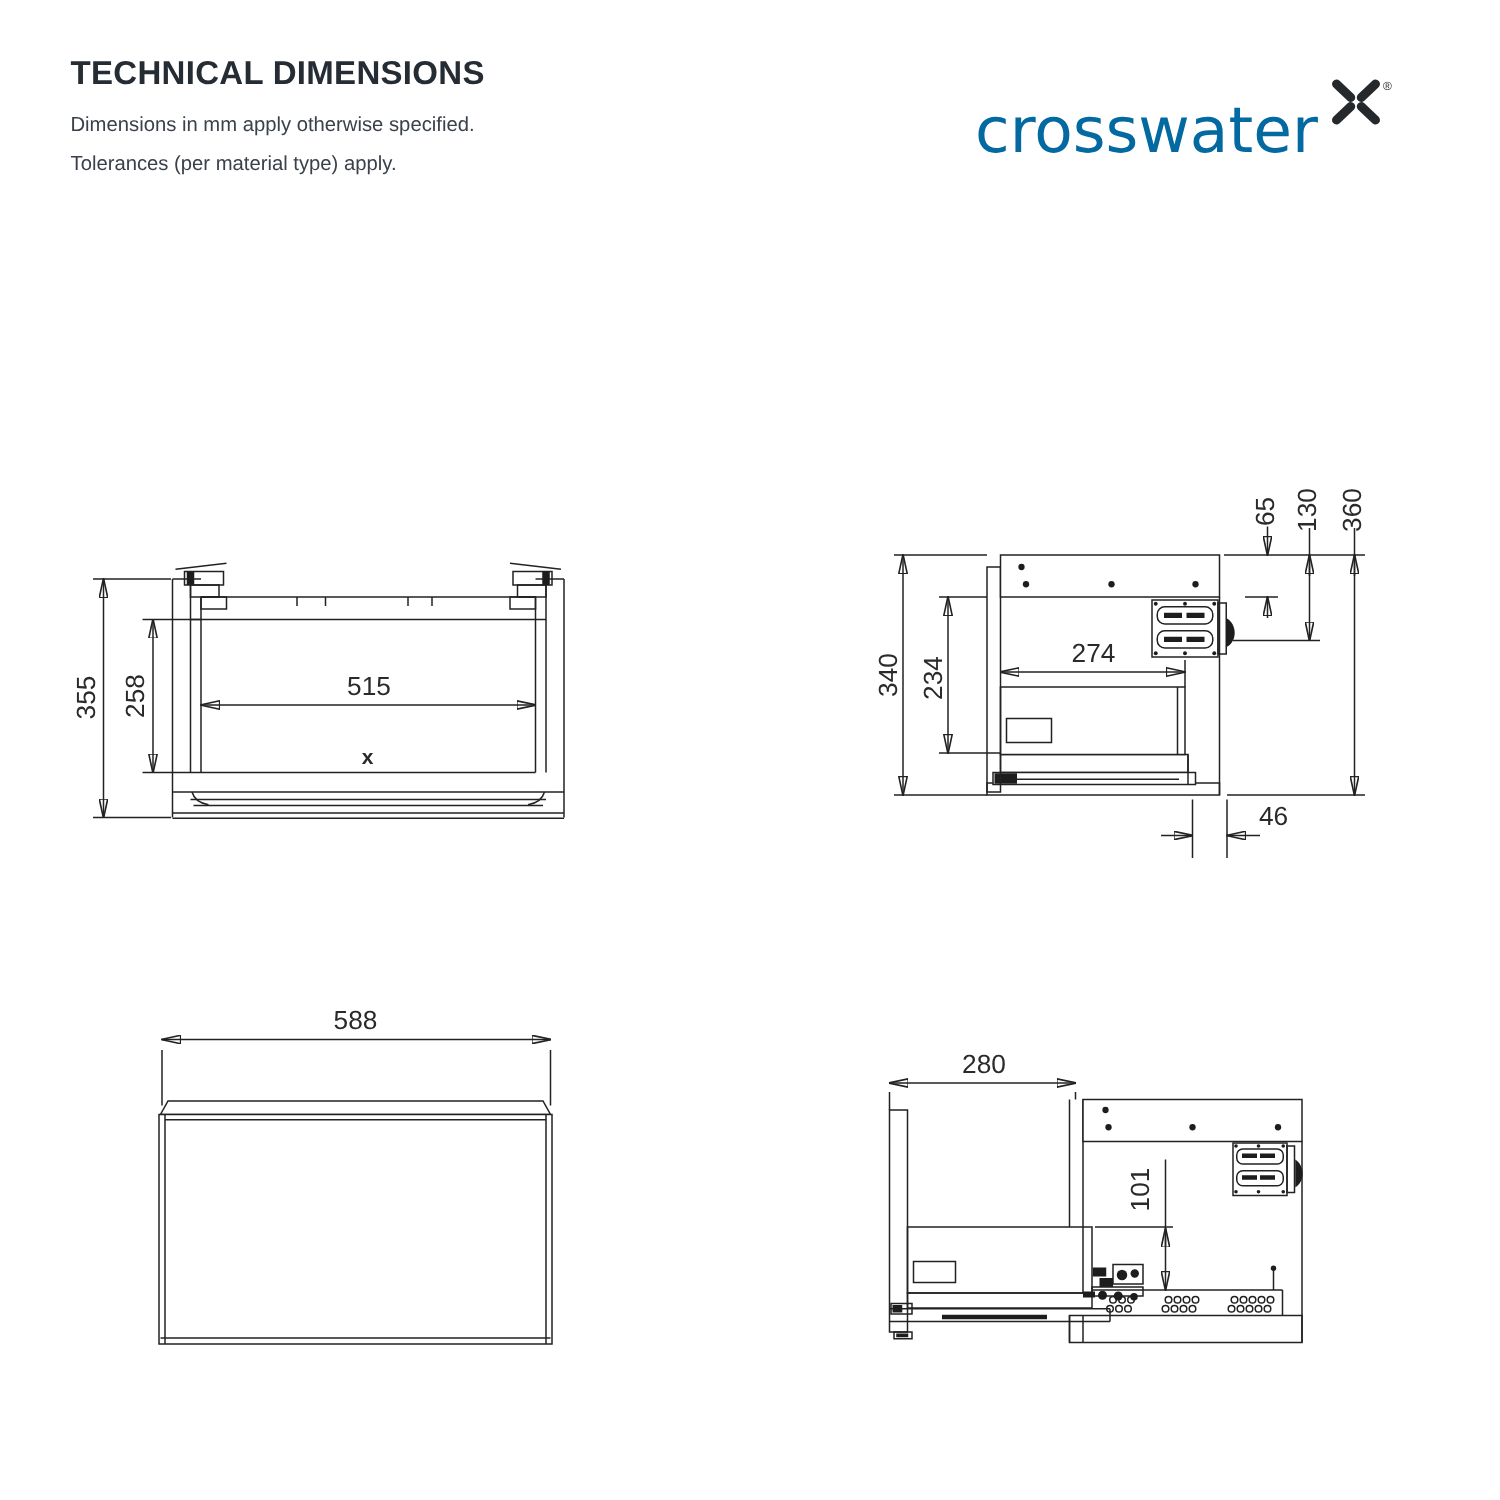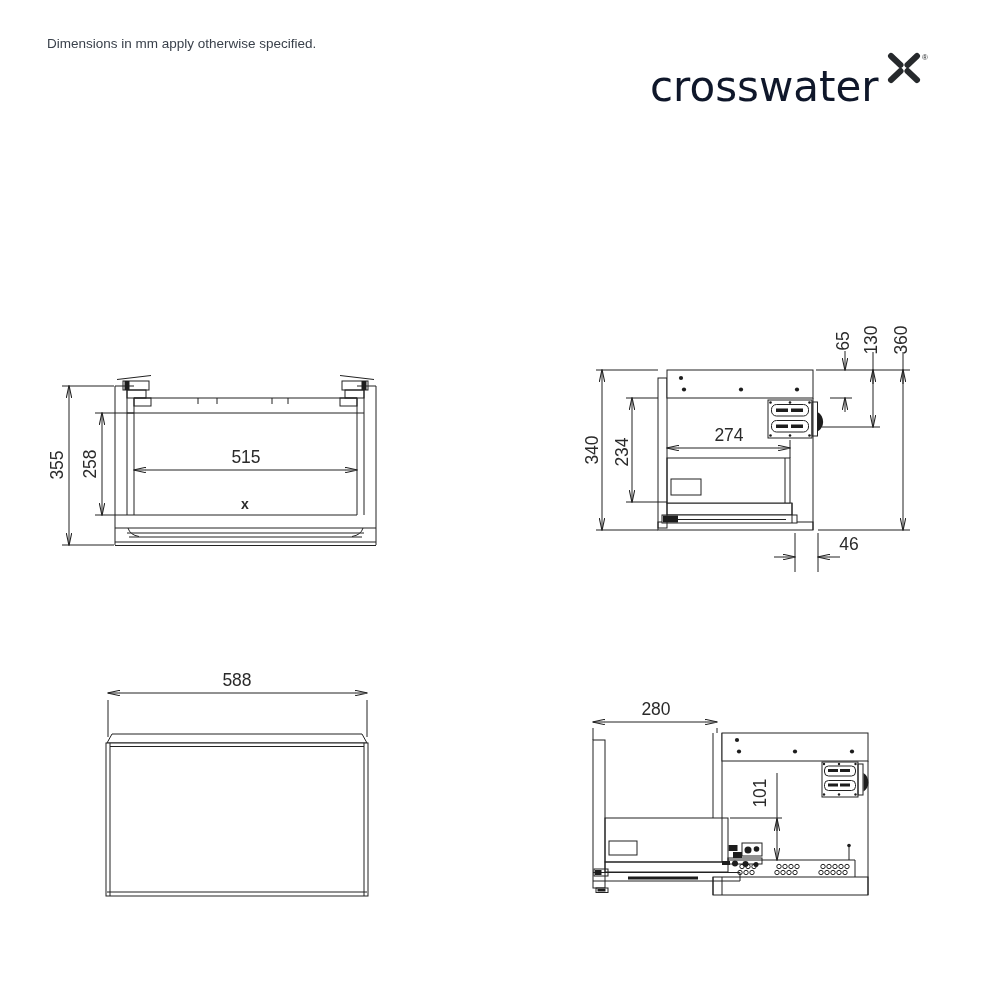--- a/index.html
+++ b/index.html
@@ -2,38 +2,40 @@
 <html><head>
 <meta charset="utf-8">
 <style>
   html,body{margin:0;padding:0;background:#ffffff;}
   .page{position:relative;width:1000px;height:1000px;background:#fff;overflow:hidden;
         font-family:"Liberation Sans",sans-serif;}
   .hdr{position:absolute;left:47px;top:36px;}
   .hdr h1{margin:0 0 13px 0;font-size:22px;font-weight:700;color:#262c33;letter-spacing:.2px;}
   .hdr p{margin:0 0 11px 0;font-size:13.5px;color:#3a414b;}
   .logo{position:absolute;left:650px;top:52px;display:flex;align-items:flex-start;}
-  .logo-text{font-family:"DejaVu Sans",sans-serif;font-size:42px;color:#0f172a;line-height:1;
+  .logo-text{font-family:"DejaVu Sans",sans-serif;font-size:42px;color:#0369a1;line-height:1;
              margin-top:14px;letter-spacing:0;}
   .logo-mark{margin-left:7px;}
   svg.drw{position:absolute;left:0;top:0;}
   svg.drw line,svg.drw rect,svg.drw path,svg.drw polygon,svg.drw circle{
       stroke:#222;stroke-width:1;fill:none;}
   svg.drw .f{fill:#1d1d1d;stroke:none;}
   svg.drw .wf{fill:#ffffff;}
   svg.drw text{fill:#2a2a2a;font-family:"Liberation Sans",sans-serif;font-size:17.5px;stroke:none;}
   svg.drw text.xm{font-size:14px;font-weight:700;}
 </style>
 </head>
 <body>
 
 <div class="page">
 
   <div class="hdr">
+    <h1>TECHNICAL DIMENSIONS</h1>
     <p>Dimensions in mm apply otherwise specified.</p>
+    <p>Tolerances (per material type) apply.</p>
   </div>
 
   <div class="logo">
     <span class="logo-text">crosswater</span>
     <span class="logo-mark">
       <svg width="42" height="34" viewBox="0 0 42 34">
         <g stroke="#26292c" stroke-width="6" stroke-linecap="round">
           <line x1="5" y1="4" x2="14.5" y2="13"></line>
           <line x1="31" y1="4" x2="21.5" y2="13"></line>
           <line x1="5" y1="28" x2="14.5" y2="19"></line>

